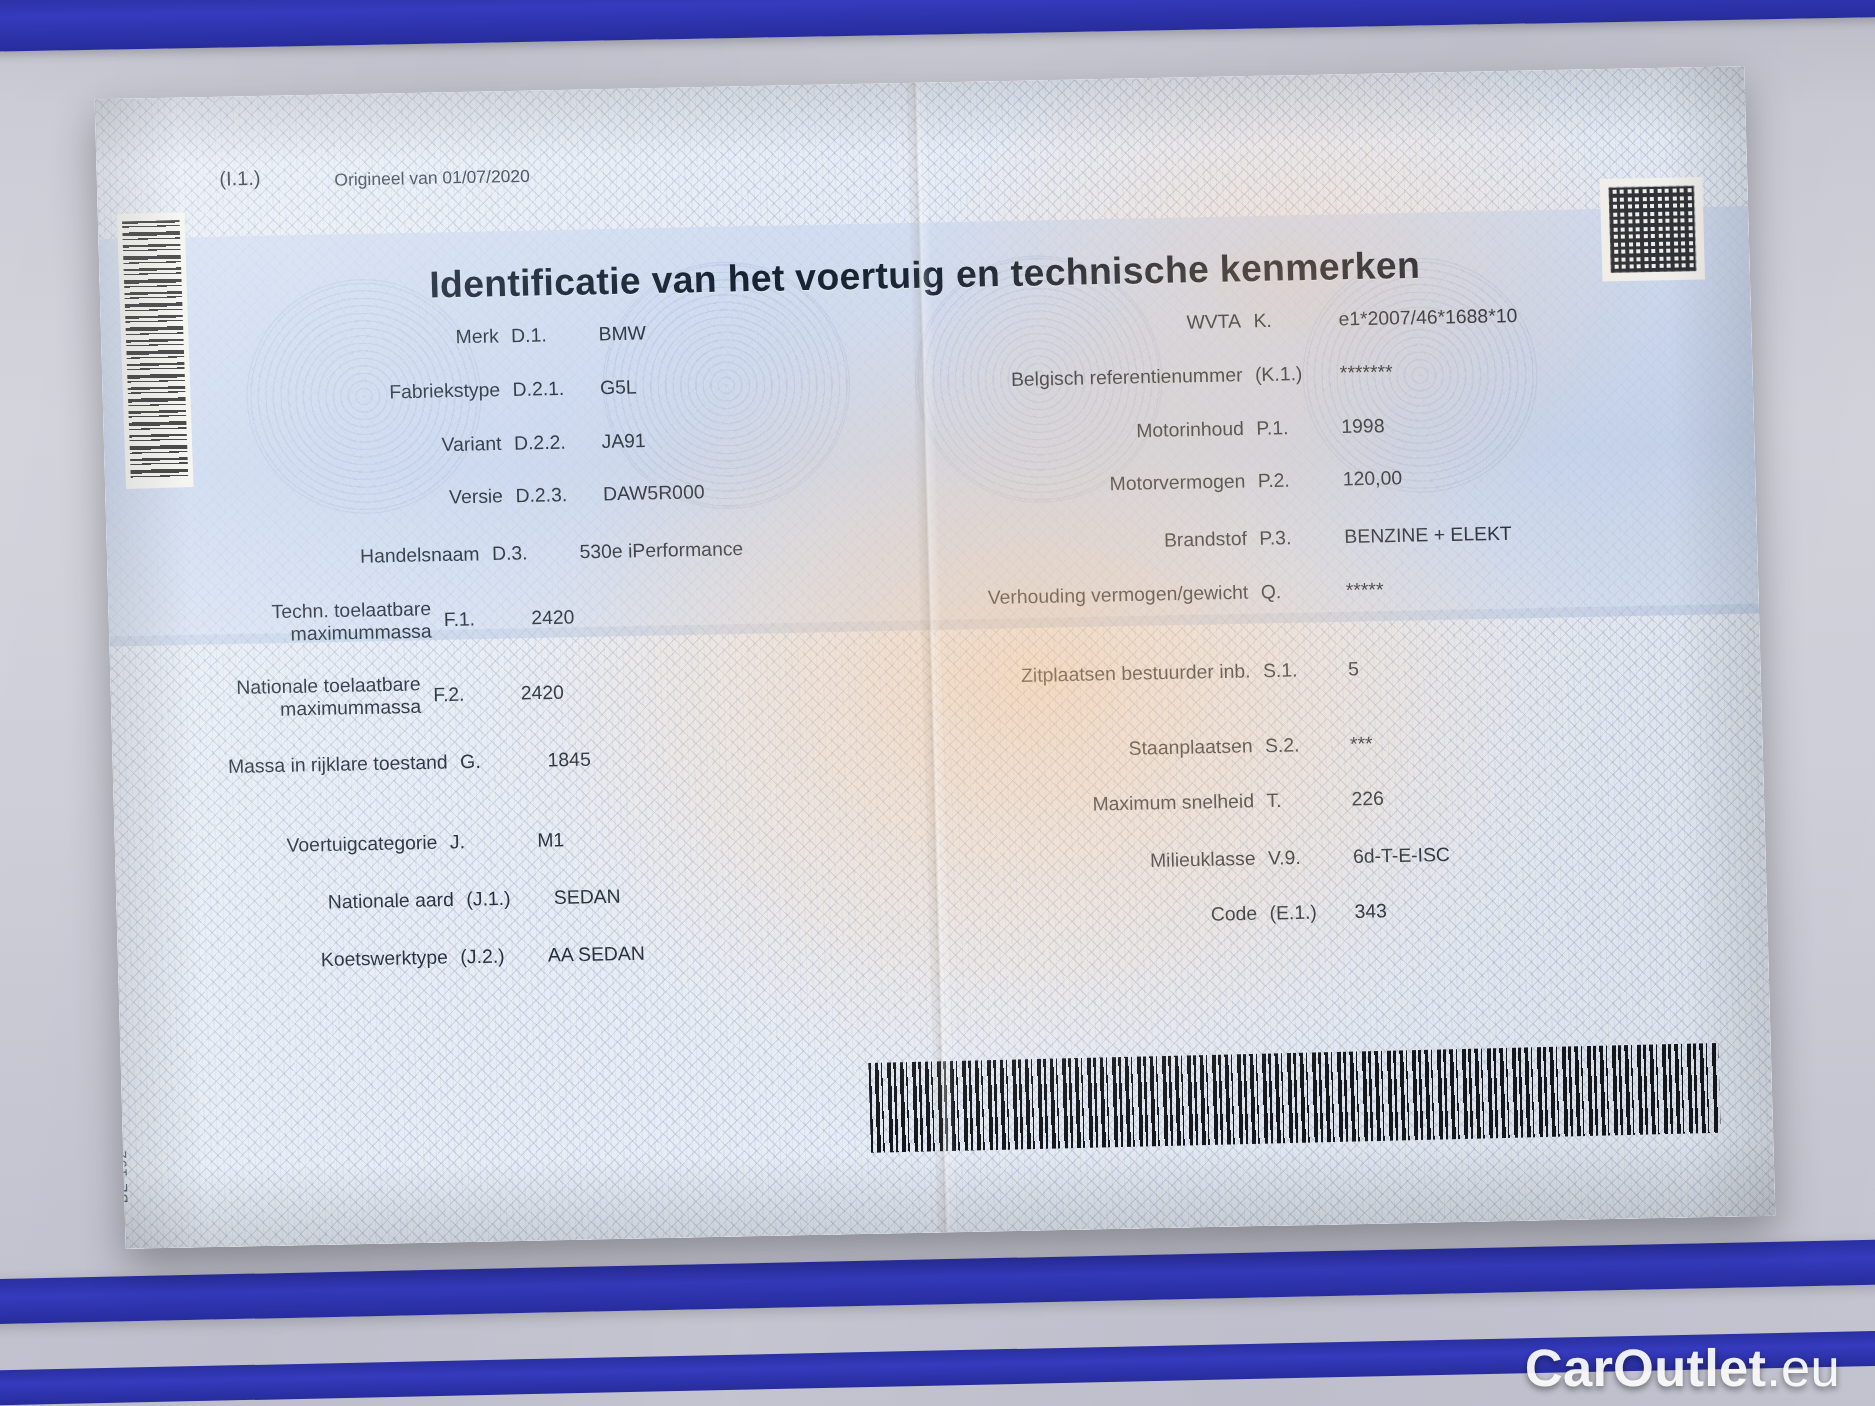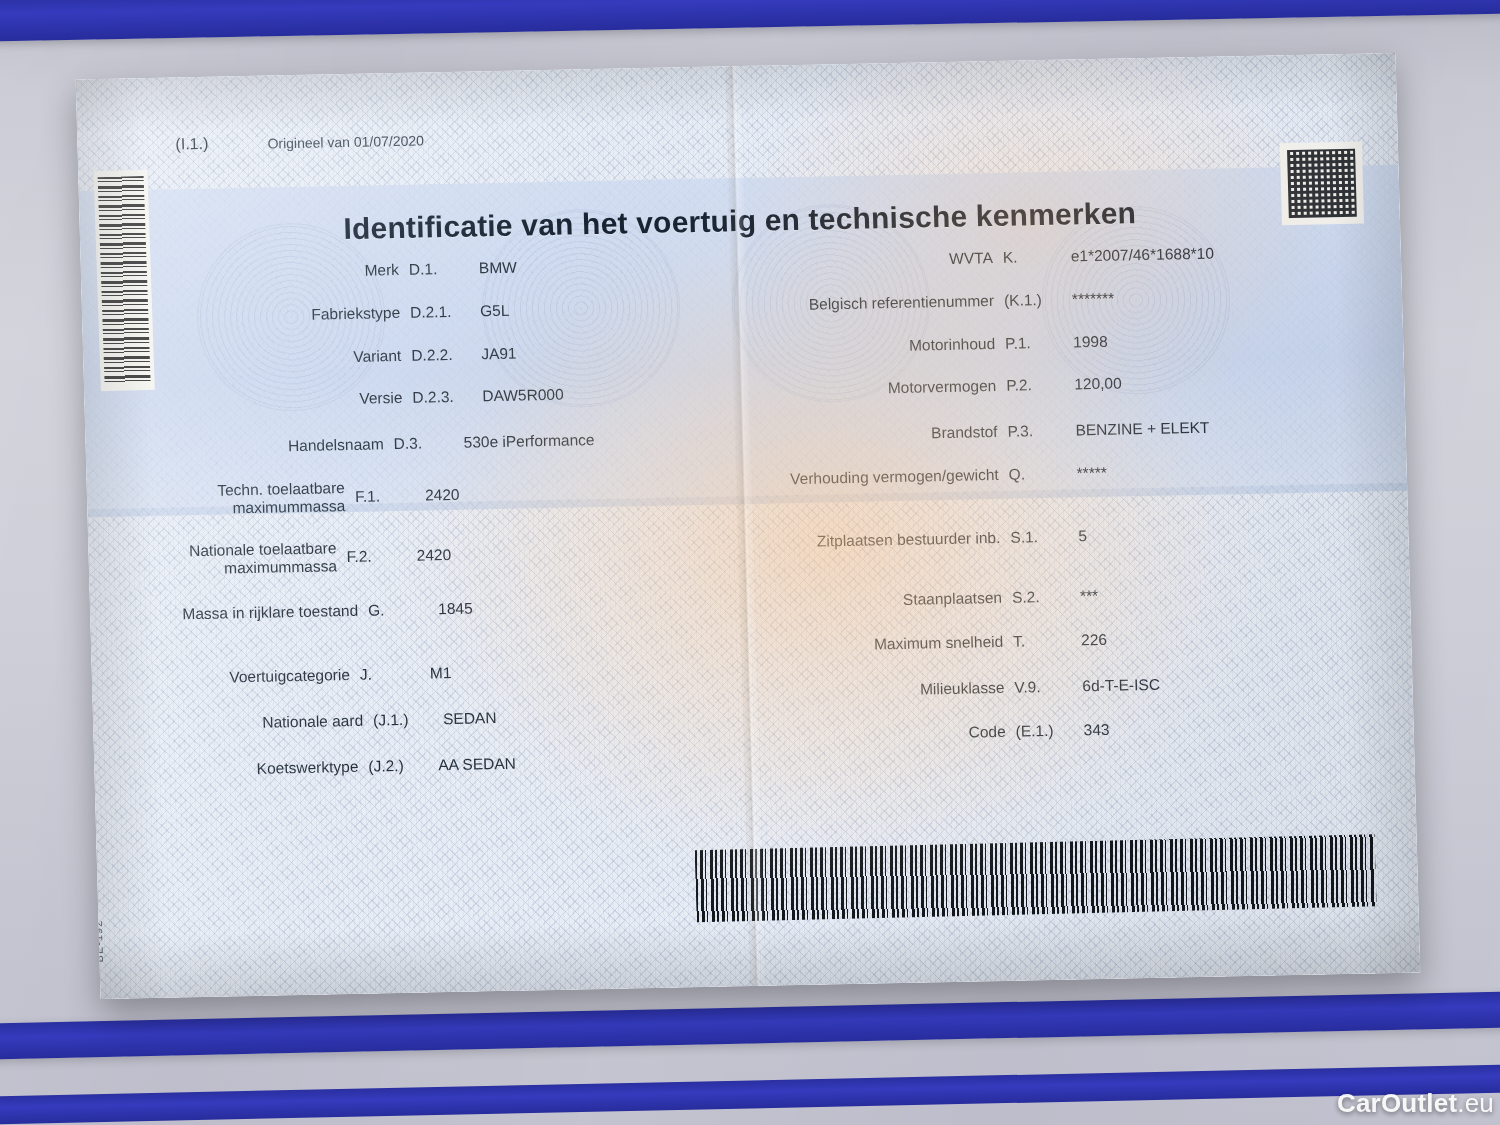--- a/index.html
+++ b/index.html
@@ -283,23 +283,23 @@
   
   .col-right .lbl { width: 260px; }
   .col-right .code { width: 58px; margin-left: 10px; }
   .col-right .val  { margin-left: 10px; }
 
   .two-line { line-height: 1.12; white-space: normal; }
 
   
   .watermark {
     position: absolute;
-    right: 6px;
+    right: 28px;
     bottom: 6px;
-    font-size: 26px;
+    font-size: 42px;
     color: rgba(255,255,255,0.92);
     text-shadow: 0 2px 5px rgba(0,0,0,0.45);
     letter-spacing: 0.2px;
   }
   .watermark .brand-a { font-weight: bold; }
   .watermark .brand-b { font-weight: normal; }
 </style>
 </head>
 <body>
 

